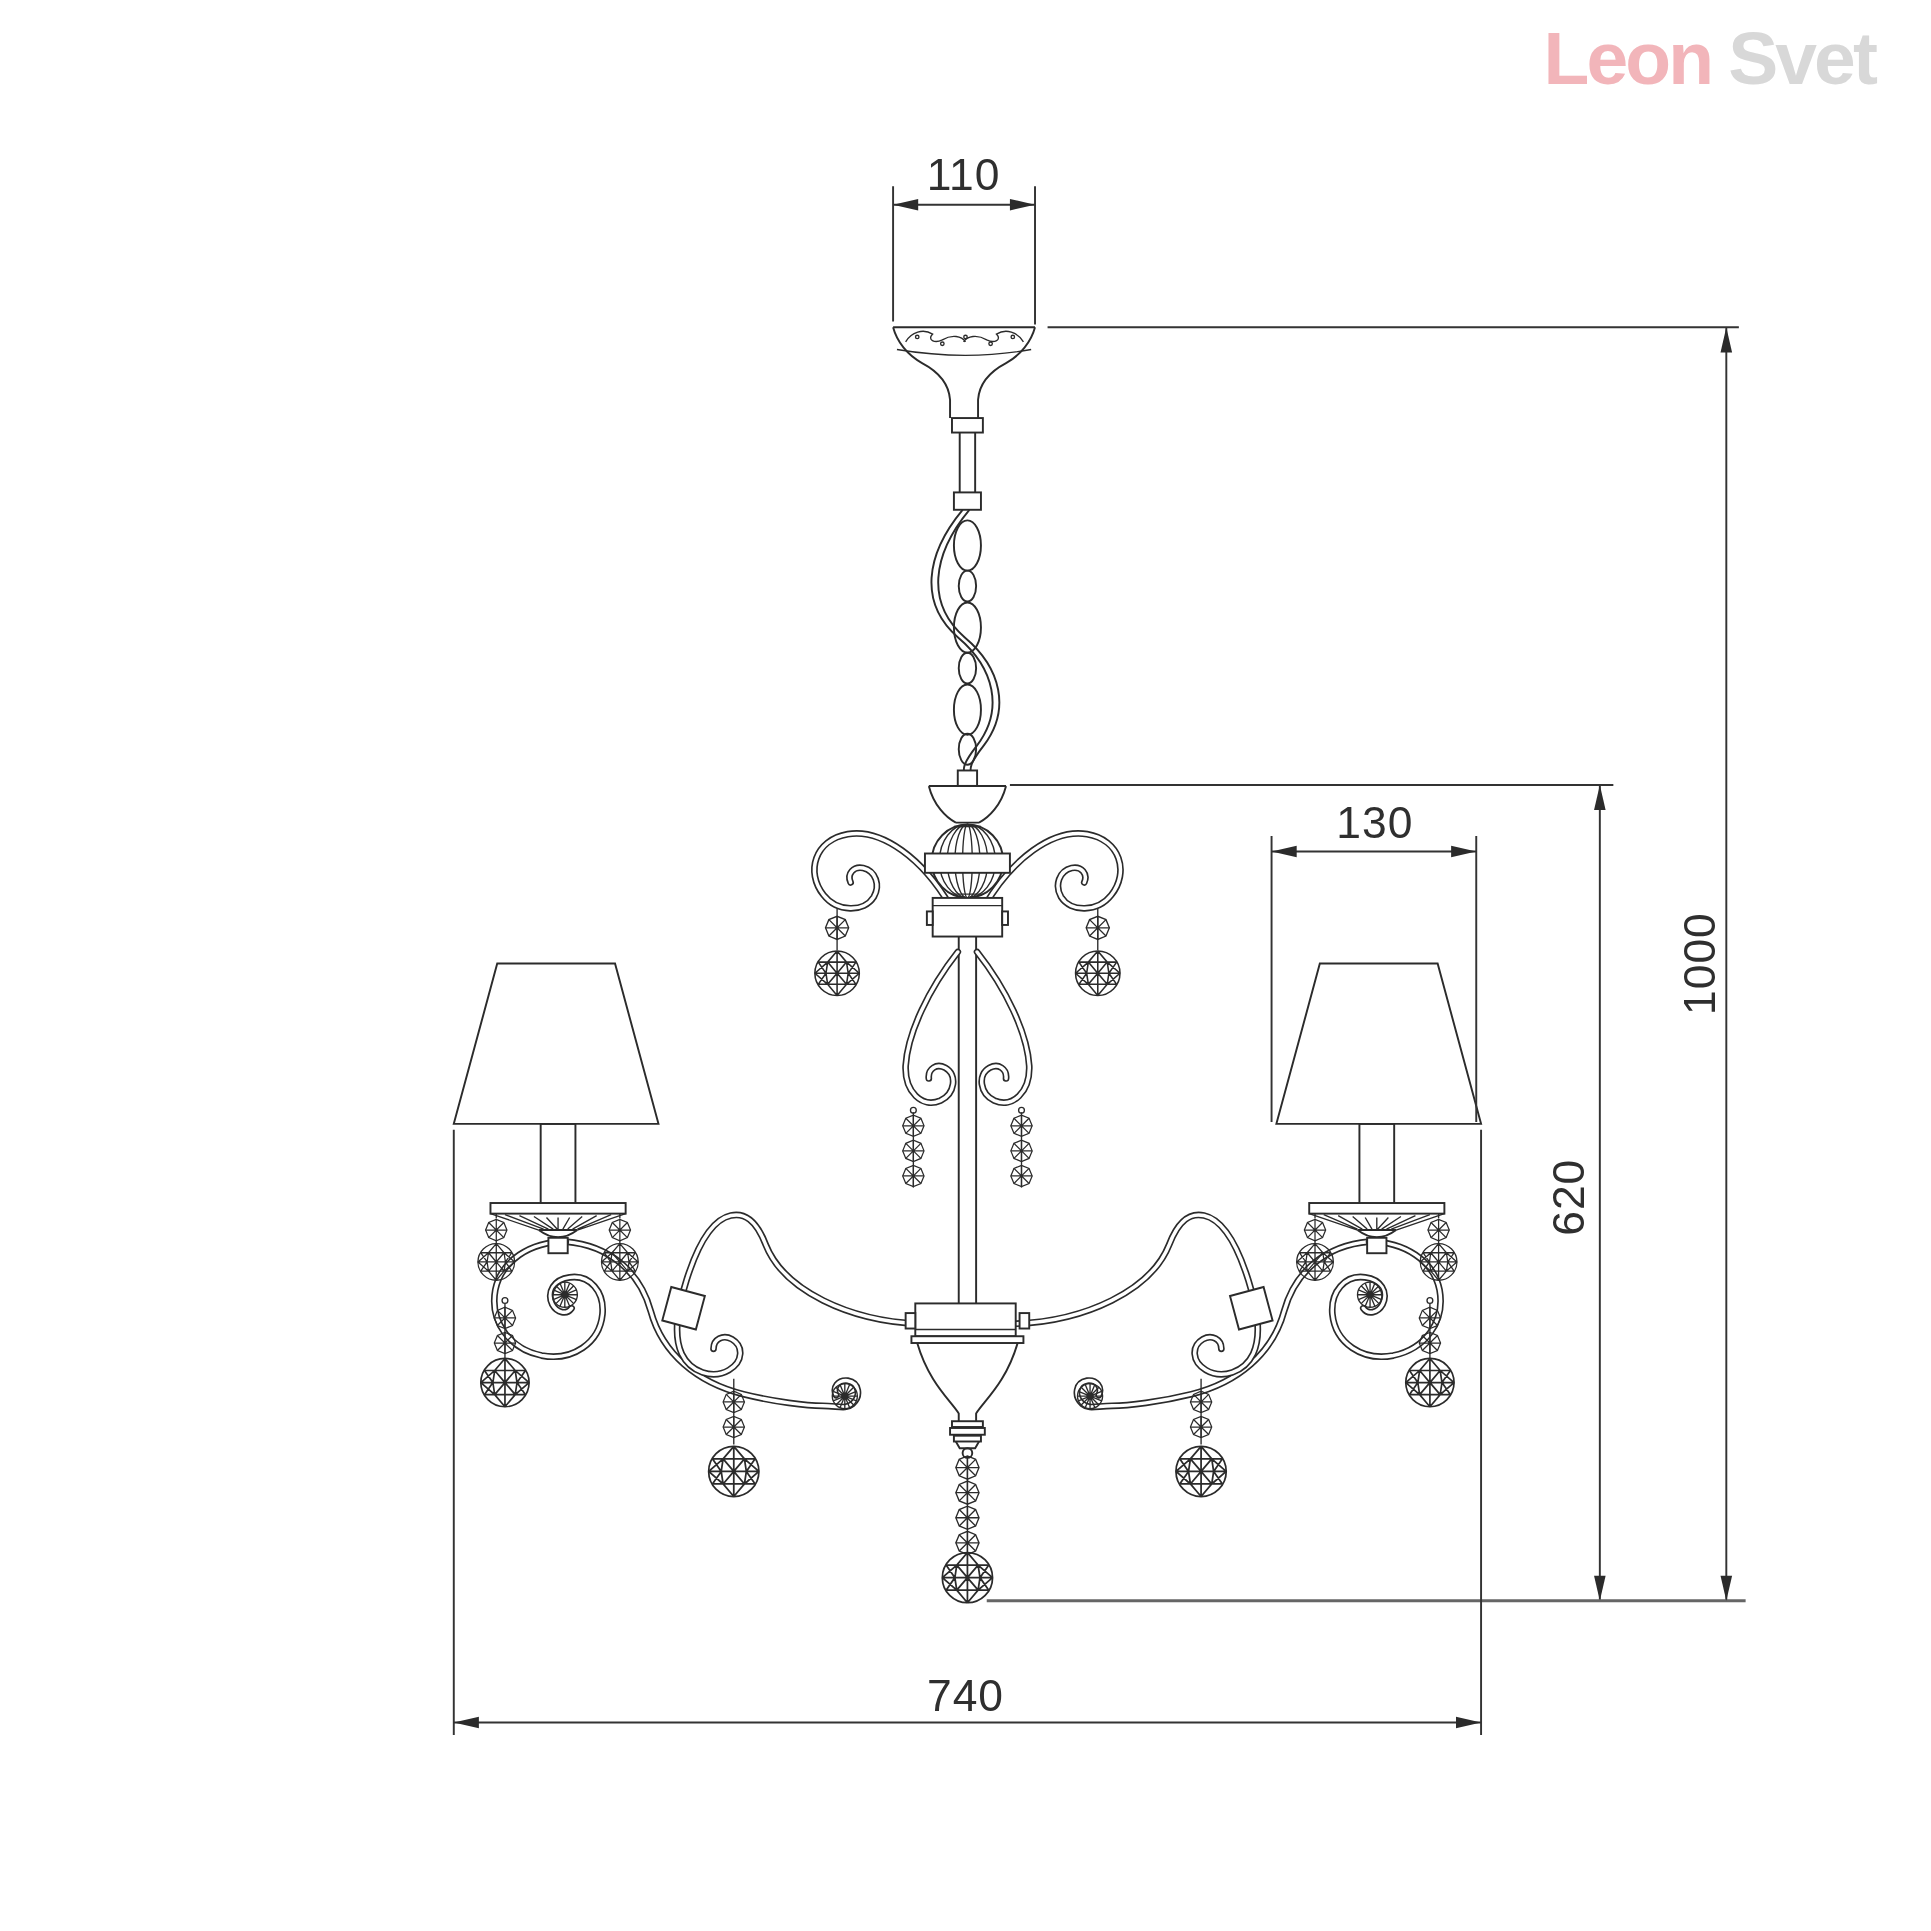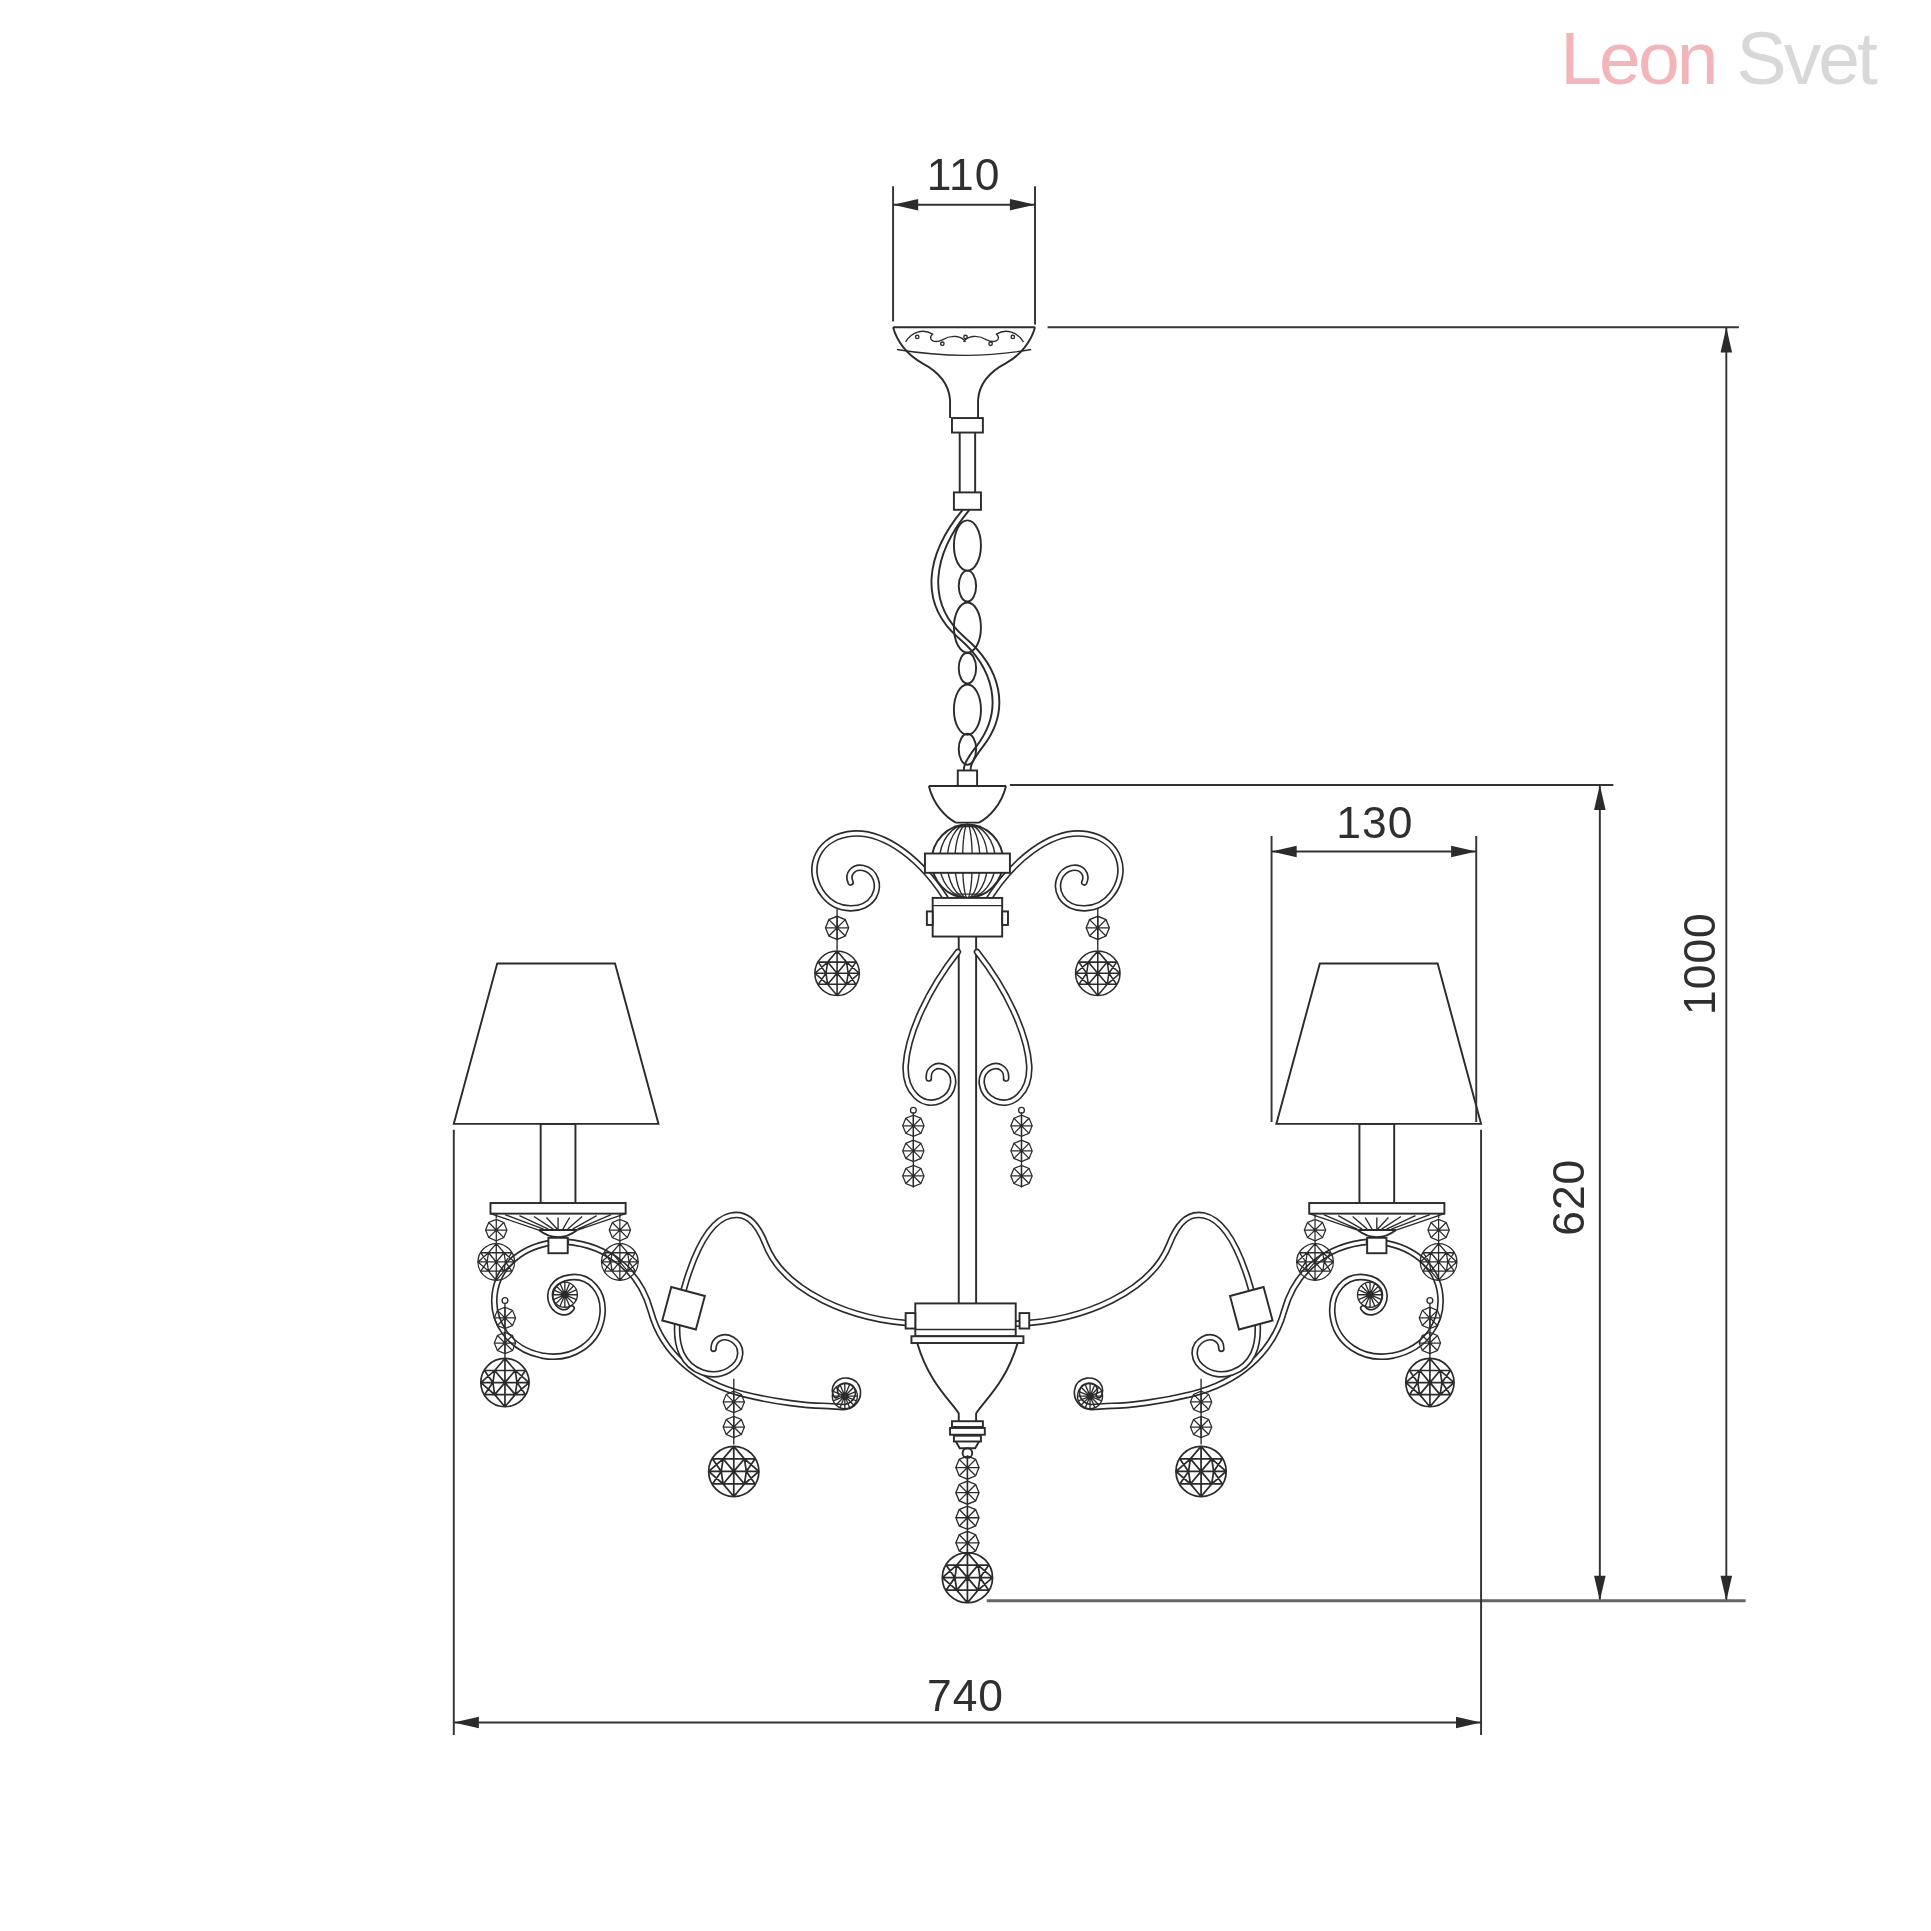--- a/index.html
+++ b/index.html
@@ -1,21 +1,21 @@
 <!DOCTYPE html>
 <html><head>
 <meta charset="utf-8">
 <style>
   html,body{margin:0;padding:0;background:#fff;}
   .stage{position:relative;width:1931px;height:1931px;background:#ffffff;overflow:hidden;
          font-family:"Liberation Sans", sans-serif;}
-  .logo{position:absolute;top:21px;right:56px;font-weight:normal;font-size:75px;
-        letter-spacing:-2.9px;line-height:1;display:flex;}
+  .logo{position:absolute;top:21px;right:56px;font-weight:bold;font-size:75px;
+        letter-spacing:-2.9px;line-height:1;display:flex;gap:12px;}
   .logo .p1{color:#f2b5ba;}
-  .logo .p2{color:#d8d8d8;margin-left:21px;}
+  .logo .p2{color:#d8d8d8;margin-left:5px;}
   svg{position:absolute;left:0;top:0;}
   .ln{stroke:#2b2b2b;stroke-width:2;fill:none;}
   .lnw{stroke:#2b2b2b;stroke-width:2;fill:#ffffff;}
   .thin{stroke:#2b2b2b;stroke-width:1.4;fill:none;}
   .pipe{stroke:#2b2b2b;stroke-width:7;fill:none;stroke-linecap:round;}
   .core{stroke:#ffffff;stroke-width:3.6;fill:none;stroke-linecap:round;}
   .dim{stroke:#333333;stroke-width:2;fill:none;}
   .dimthick{stroke:#666666;stroke-width:3;fill:none;}
   .arr{fill:#2b2b2b;stroke:none;}
   .dimtxt{font-family:"Liberation Sans", sans-serif;font-size:46px;fill:#2f2f2f;

